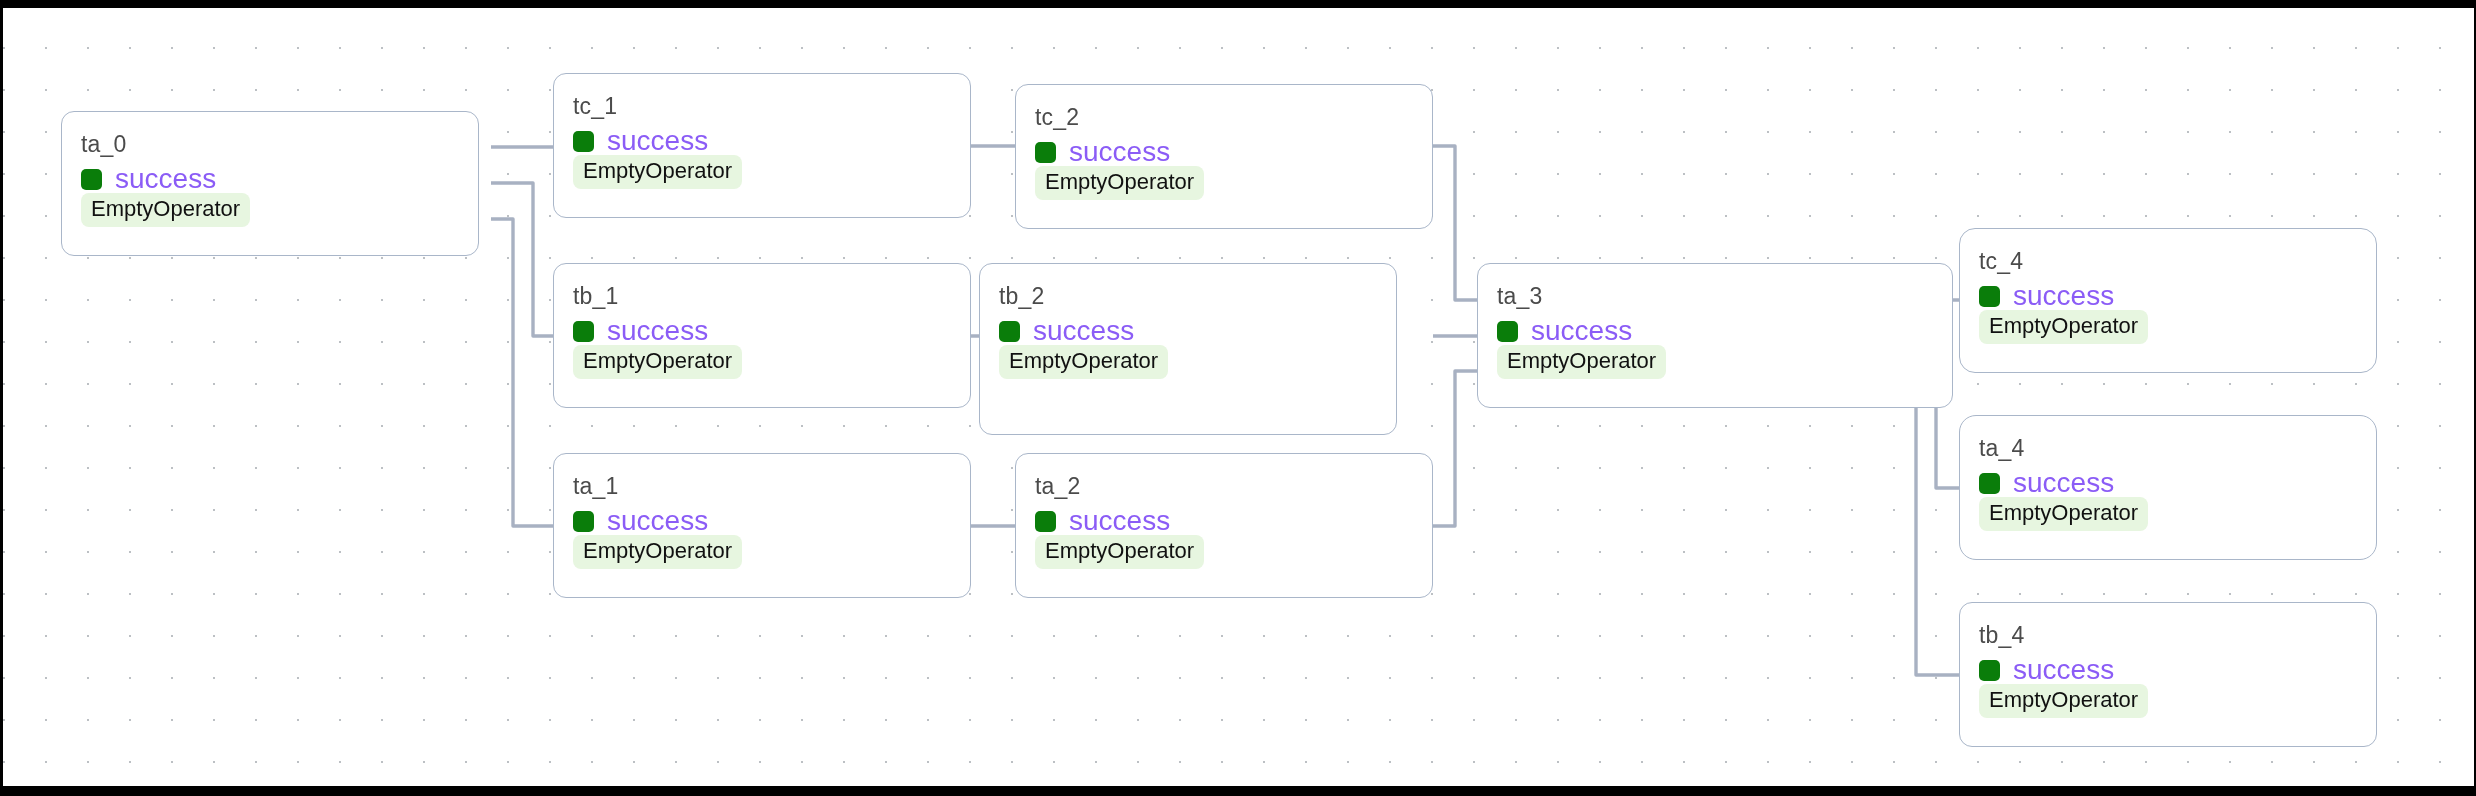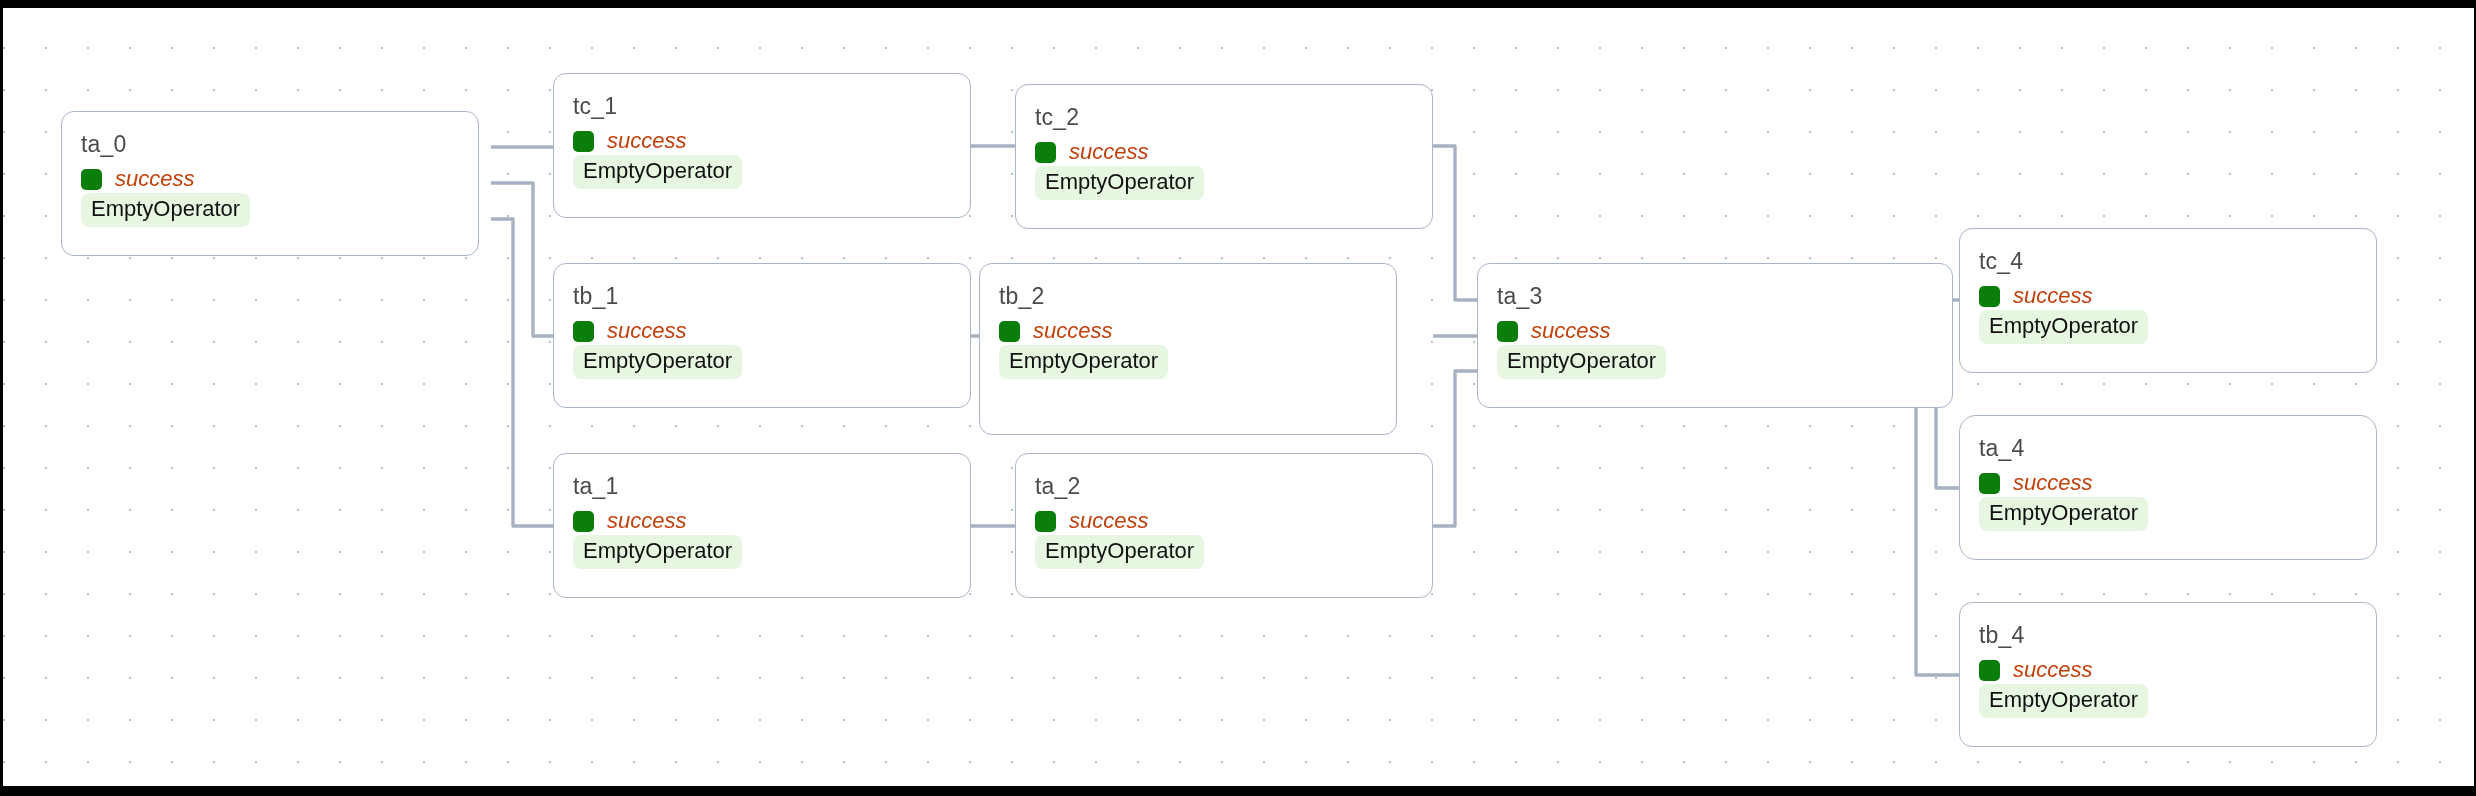--- a/index.html
+++ b/index.html
@@ -47,21 +47,21 @@
   .node .status-row{
     display:flex;align-items:center;
     margin-top:7px;height:26px;
   }
   .node .swatch{
     width:21px;height:21px;border-radius:5px;
     background:#0a7d0a;flex:0 0 auto;
   }
   .node .status-label{
     margin-left:13px;
-    font-size:22px;color:#c2410c;font-style:italic;
+    font-size:28px;color:#8b5cf6;
   }
   .node .op-badge{
     margin-top:1px;
     background:#e7f6e0;
     border-radius:8px;
     padding:3px 10px 5px 10px;
     font-size:22px;color:#111111;
   }
 </style>
 </head>
@@ -141,21 +141,21 @@
     <div class="op-badge">EmptyOperator</div>
   </div>
         <div class="node" style="left: 1474px; top: 255px; width: 476px; height: 145px; text-align: right;">
     <div class="title">ta_3</div>
     <div class="status-row">
       <span class="swatch" style="background: rgb(10, 125, 10);"></span>
       <span class="status-label">success</span>
     </div>
     <div class="op-badge">EmptyOperator</div>
   </div>
-        <div class="node" style="left: 1956px; top: 220px; width: 418px; height: 145px;">
+        <div class="node" style="left: 1956px; top: 220px; width: 418px; height: 145px; border-radius: 16px;">
     <div class="title">tc_4</div>
     <div class="status-row">
       <span class="swatch" style="background: rgb(10, 125, 10);"></span>
       <span class="status-label">success</span>
     </div>
     <div class="op-badge">EmptyOperator</div>
   </div>
         <div class="node" style="left: 1956px; top: 407px; width: 418px; height: 145px; border-radius: 17px;">
     <div class="title">ta_4</div>
     <div class="status-row">

